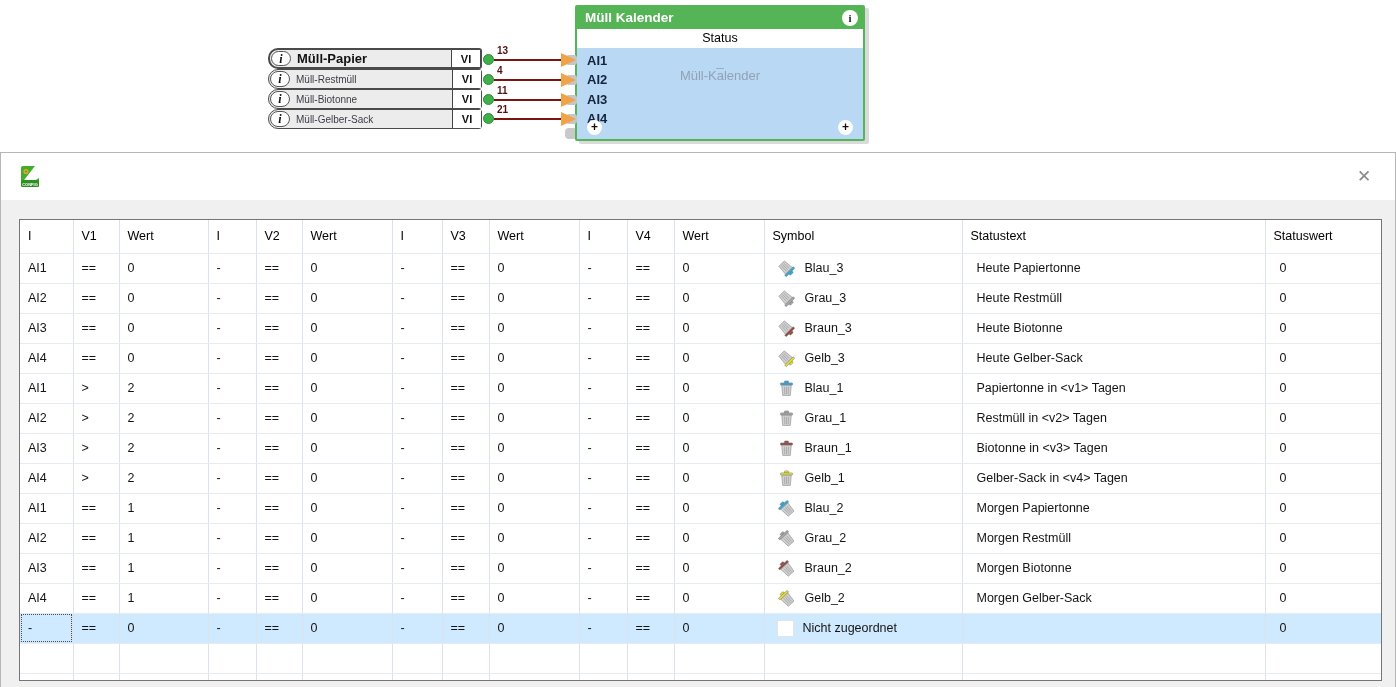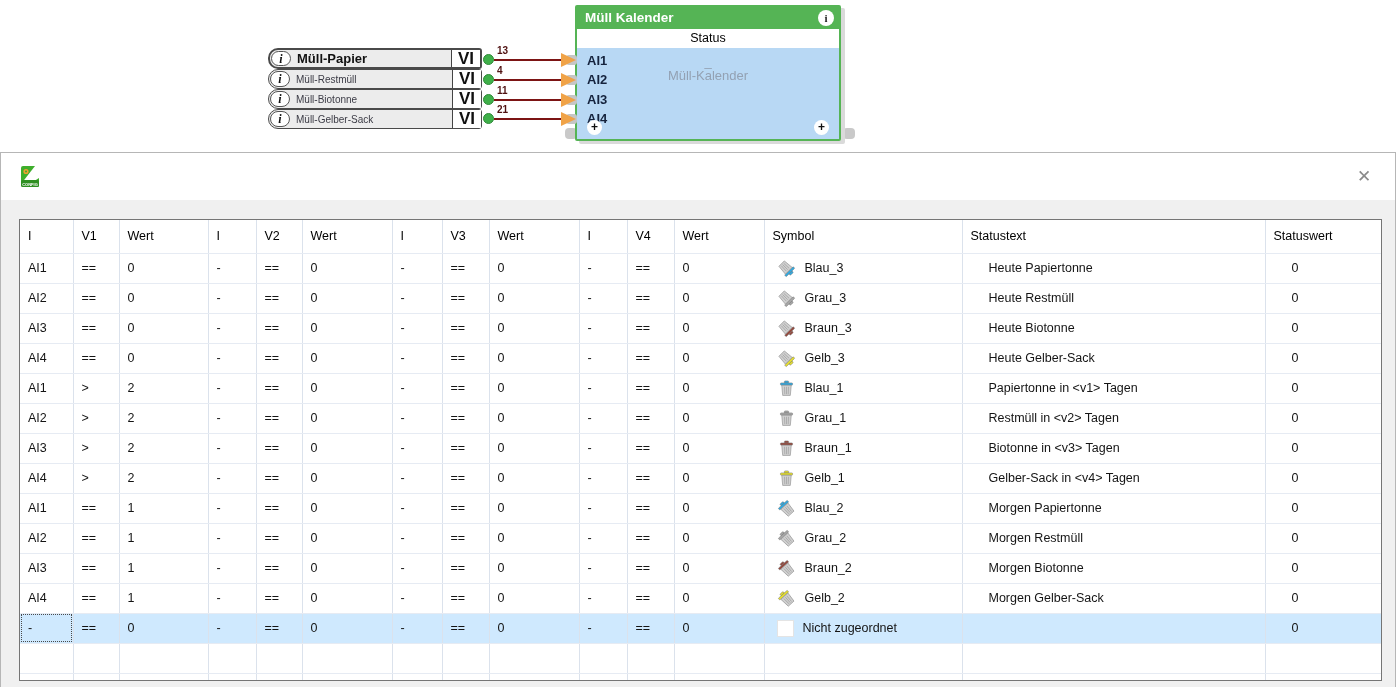--- a/index.html
+++ b/index.html
@@ -13,31 +13,31 @@
              border:1px solid #4a4a4a; border-radius:10px 3px 3px 10px; z-index:2; }
   .inblock.first { height:21px; border-width:2px; }
   .icap { position:absolute; left:1px; top:1px; bottom:1px; width:20px; background:#fff;
           border:1px solid #555; border-radius:9px; text-align:center;
           font:bold italic 12px "Liberation Serif", serif; color:#111; line-height:15px; }
   .ilabel { position:absolute; left:27px; right:31px; top:0; bottom:0; display:flex; align-items:center;
             font-size:10px; color:#3c3c46; overflow:hidden; white-space:nowrap; }
   .inblock.first .ilabel { font-size:13px; font-weight:bold; color:#111; }
   .ivi { position:absolute; right:0; top:0; bottom:0; width:29px; background:#fff;
          border-left:1px solid #444; display:flex; align-items:center; justify-content:center;
-         font-weight:bold; font-size:17px; color:#111; }
+         font-weight:bold; font-size:11px; color:#111; }
   .dot { position:absolute; width:11px; height:11px; border-radius:50%;
          background:#3fb04a; border:1px solid #2e8a38; z-index:3; }
   .wire { position:absolute; height:2px; background:#7c1414; z-index:2; }
   .wnum { position:absolute; font:600 10px "Liberation Sans", sans-serif; color:#4f1111; z-index:3; }
   .nub  { position:absolute; width:11px; height:10px; background:#c6c6c6; border-radius:3px; z-index:2; }
   .arrow { position:absolute; width:0; height:0; border-top:7px solid transparent;
            border-bottom:7px solid transparent; border-left:15px solid #f0a348; z-index:3; }
   .bnub { position:absolute; width:12px; height:11px; background:#c9c9c9; border-radius:4px; z-index:0; }
 
-  #fblock { position:absolute; left:575px; top:5px; width:266px; height:136px;
+  #fblock { position:absolute; left:575px; top:5px; width:290px; height:136px;
             border:2px solid #55b455; background:#b8d8f4; z-index:1;
             box-shadow:4px 3px 0 #dadada; border-radius:2px; }
   #fblock .fhead { position:relative; height:22px; background:#55b455; color:#fff;
                    font-weight:bold; font-size:13.5px; line-height:22px; padding-left:8px; }
   .infocirc { position:absolute; right:5px; top:3px; width:16px; height:16px; border-radius:50%;
               background:#fff; color:#1c1c1c; text-align:center;
               font:bold 11px "Liberation Serif", serif; line-height:16px; }
   #fblock .fstatus { height:19px; background:#fff; text-align:center; font-size:12.5px;
                      color:#000000; line-height:19px; }
   #fblock .fbody { position:relative; height:91px; }
@@ -59,21 +59,21 @@
 
   #tablewrap { position:absolute; left:18px; top:66px; width:1363px; height:462px;
                background:#fff; border:1px solid #757575; overflow:hidden; }
   table { border-collapse:collapse; table-layout:fixed; width:1361px;
           font-size:12.5px; color:#141414; }
   th, td { border-right:1px solid #dbe2ec; border-bottom:1px solid #e6ebf3;
            padding:0 2px 0 8px; text-align:left; white-space:nowrap; overflow:hidden; }
   th { height:33px; font-weight:normal; color:#000; }
   td { height:30px; }
   td.sym { padding-left:12px; }
-  td.stext, td.swert { padding-left:26px; }
+  td.stext, td.swert { padding-left:14px; }
   .symwrap { display:flex; align-items:center; gap:9px; }
   .blanksym { width:17px; height:17px; background:#fff; border:1px solid #e4e4e4; display:inline-block; }
   tr.sel td { background:#cfe9fe; }
   tr.sel td.focus { outline:1px dotted #4a4a4a; outline-offset:-2px; }
 </style>
 </head>
 <body>
 
 <div id="stage">
 

